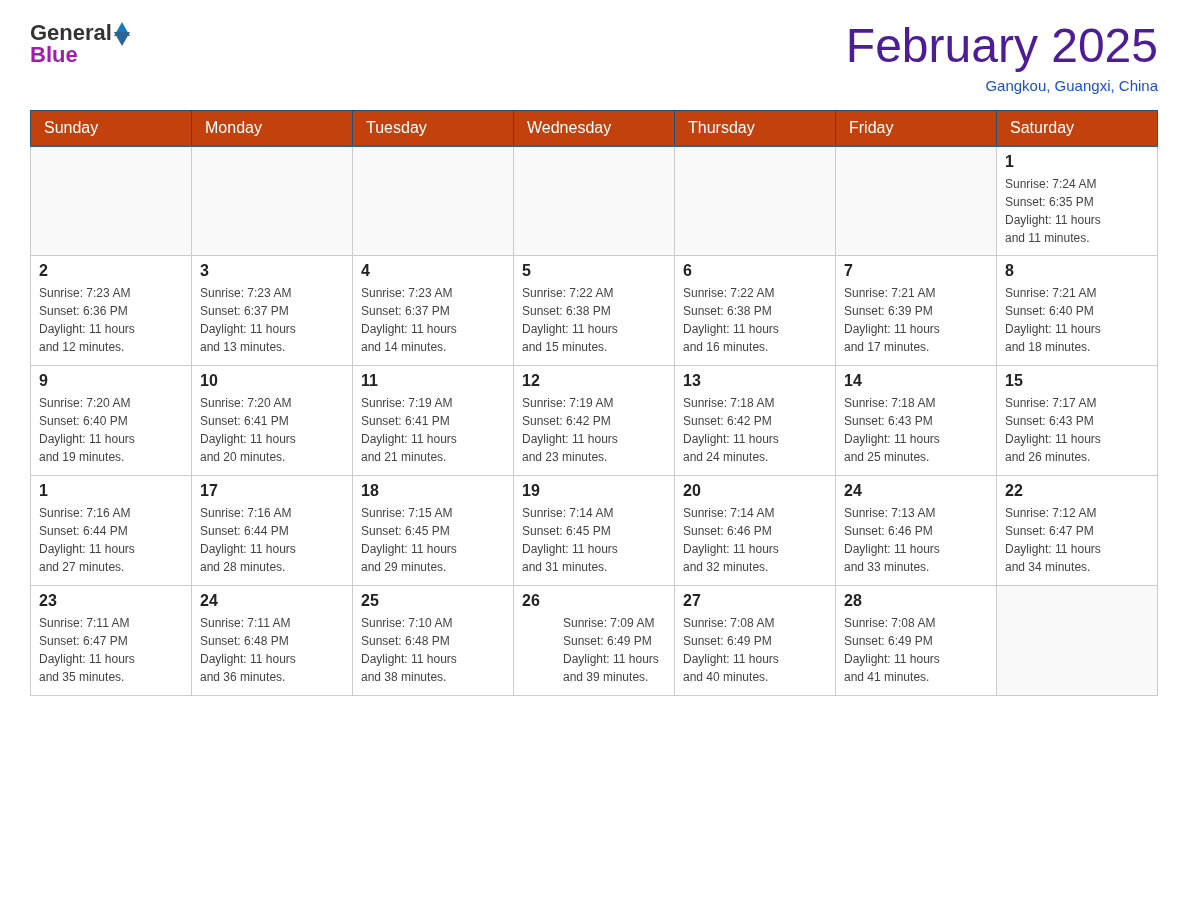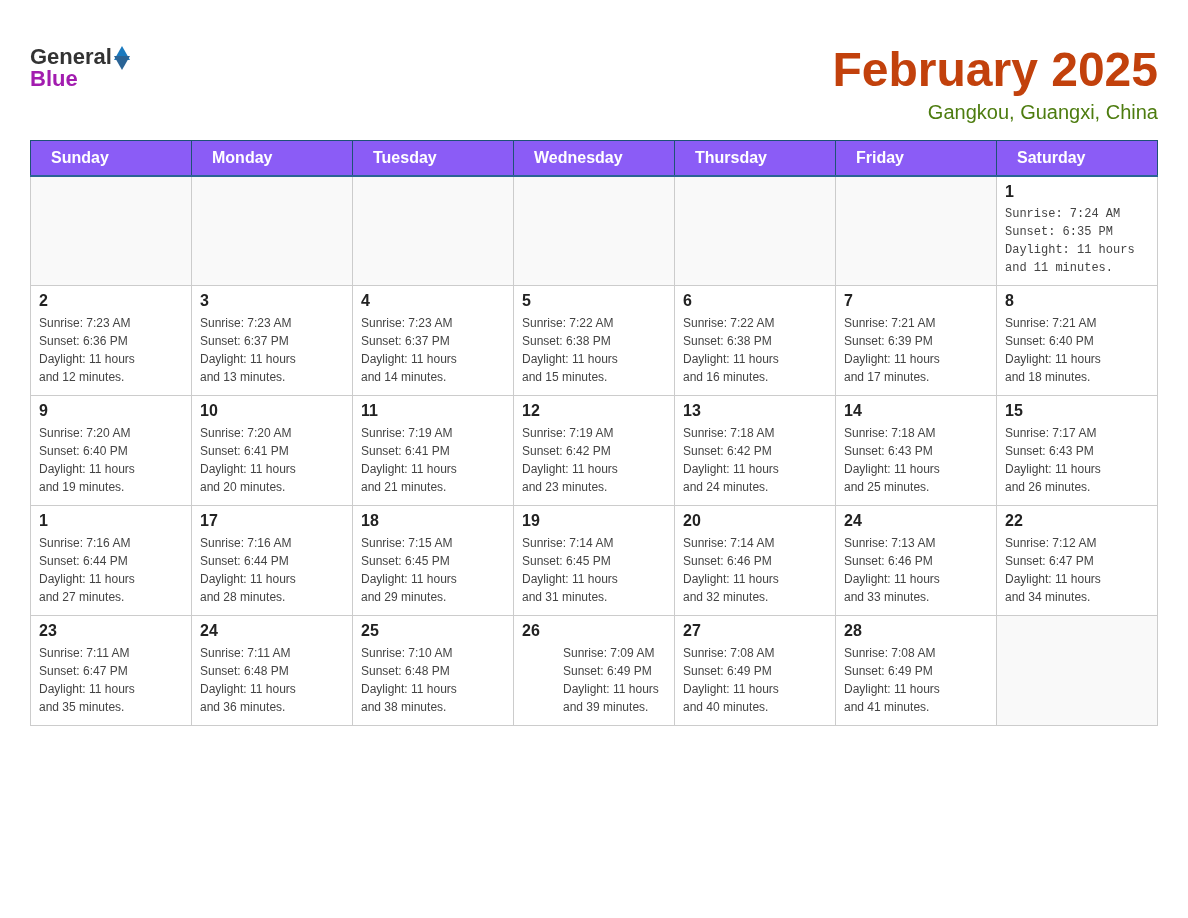--- a/index.html
+++ b/index.html
@@ -8,21 +8,20 @@
       background: #fff;
       padding: 20px 30px;
       width: 1188px;
       min-height: 918px;
     }
     .header {
       display: flex;
       justify-content: space-between;
       align-items: flex-start;
       margin-bottom: 16px;
-      margin-top: 24px;
     }
     .logo {
       display: flex;
       align-items: center;
       gap: 4px;
     }
     .logo-text-general {
       font-size: 22px;
       font-weight: bold;
       color: #333;
@@ -30,41 +29,41 @@
     .logo-text-blue {
       font-size: 22px;
       font-weight: bold;
       color: #a21caf;
     }
     .title-block {
       text-align: right;
     }
     .calendar-title {
       font-size: 48px;
-      font-weight: bold;
-      color: #c2410c;
+      font-weight: normal;
+      color: #4c1d95;
       line-height: 1.1;
     }
     .calendar-subtitle {
-      font-size: 20px;
-      color: #4d7c0f;
+      font-size: 15px;
+      color: #1d4ed8;
       margin-top: 4px;
     }
     .calendar {
       width: 100%;
       border-collapse: collapse;
       border: 1px solid #aaa;
     }
     .calendar th {
-      background-color: #8b5cf6;
+      background-color: #c2410c;
       color: #fff;
       text-align: left;
-      padding: 8px 20px;
+      padding: 8px 13px;
       font-size: 16px;
-      font-weight: bold;
+      font-weight: normal;
       border: 1px solid #1e5276;
     }
     .calendar td {
       vertical-align: top;
       border: 1px solid #ccc;
       padding: 6px 8px;
       width: calc(100% / 7);
       height: 110px;
     }
     .day-number {
@@ -123,21 +122,21 @@
   <tbody id="calendar-body">
   <tr>
         <td class="empty-cell"></td>
         <td class="empty-cell"></td>
         <td class="empty-cell"></td>
         <td class="empty-cell"></td>
         <td class="empty-cell"></td>
         <td class="empty-cell"></td>
         <td>
           <span class="day-number">1</span>
-          <div class="day-info" style="white-space: pre-line; font-family: Liberation Mono, monospace;">Sunrise: 7:24 AM
+          <div class="day-info" style="white-space: pre-line;">Sunrise: 7:24 AM
 Sunset: 6:35 PM
 Daylight: 11 hours
 and 11 minutes.</div>
         </td>
       </tr>
       <tr>
         <td>
           <span class="day-number">2</span>
           <div class="day-info" style="white-space: pre-line;">Sunrise: 7:23 AM
 Sunset: 6:36 PM

